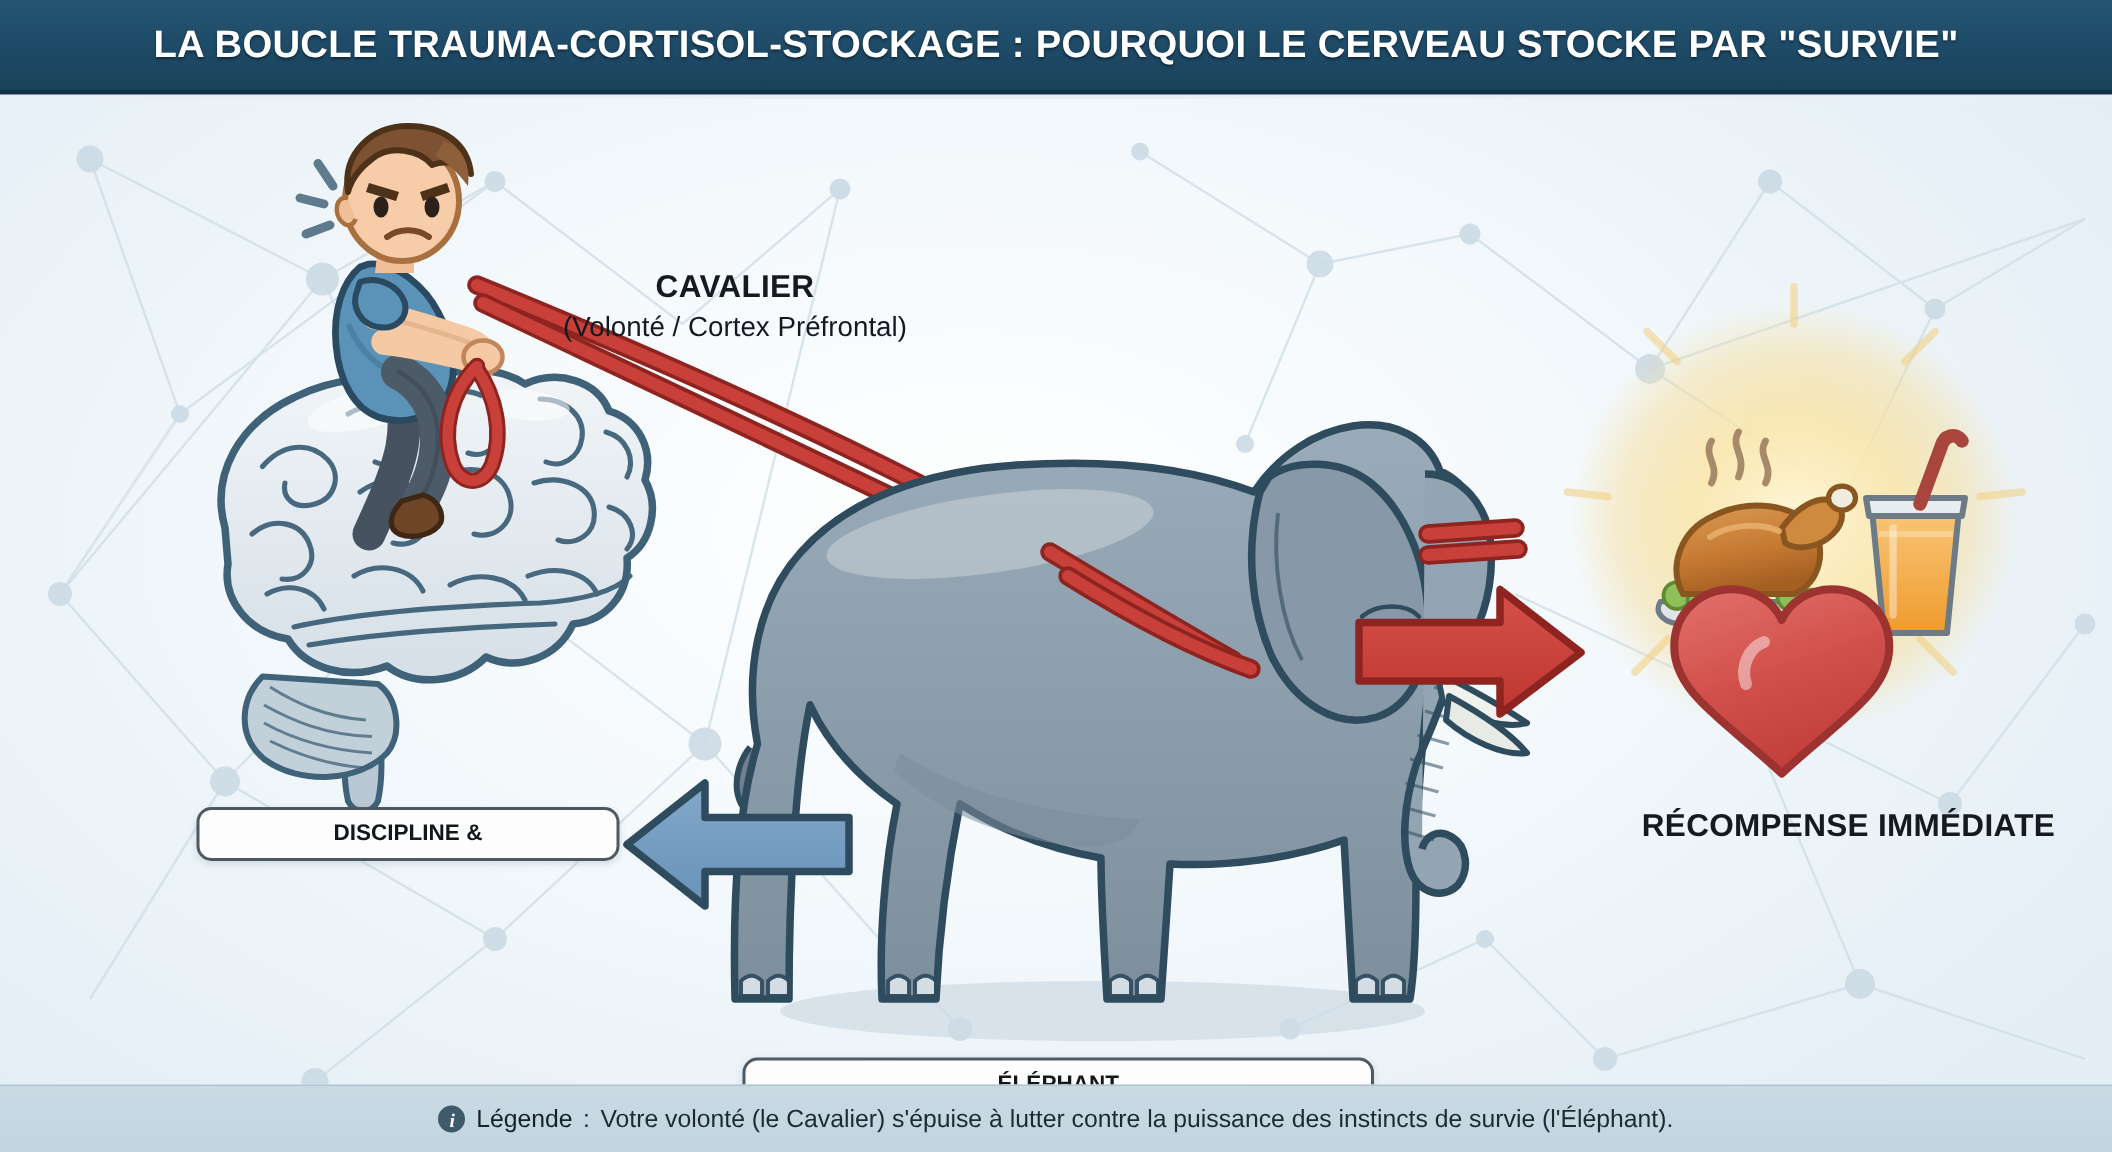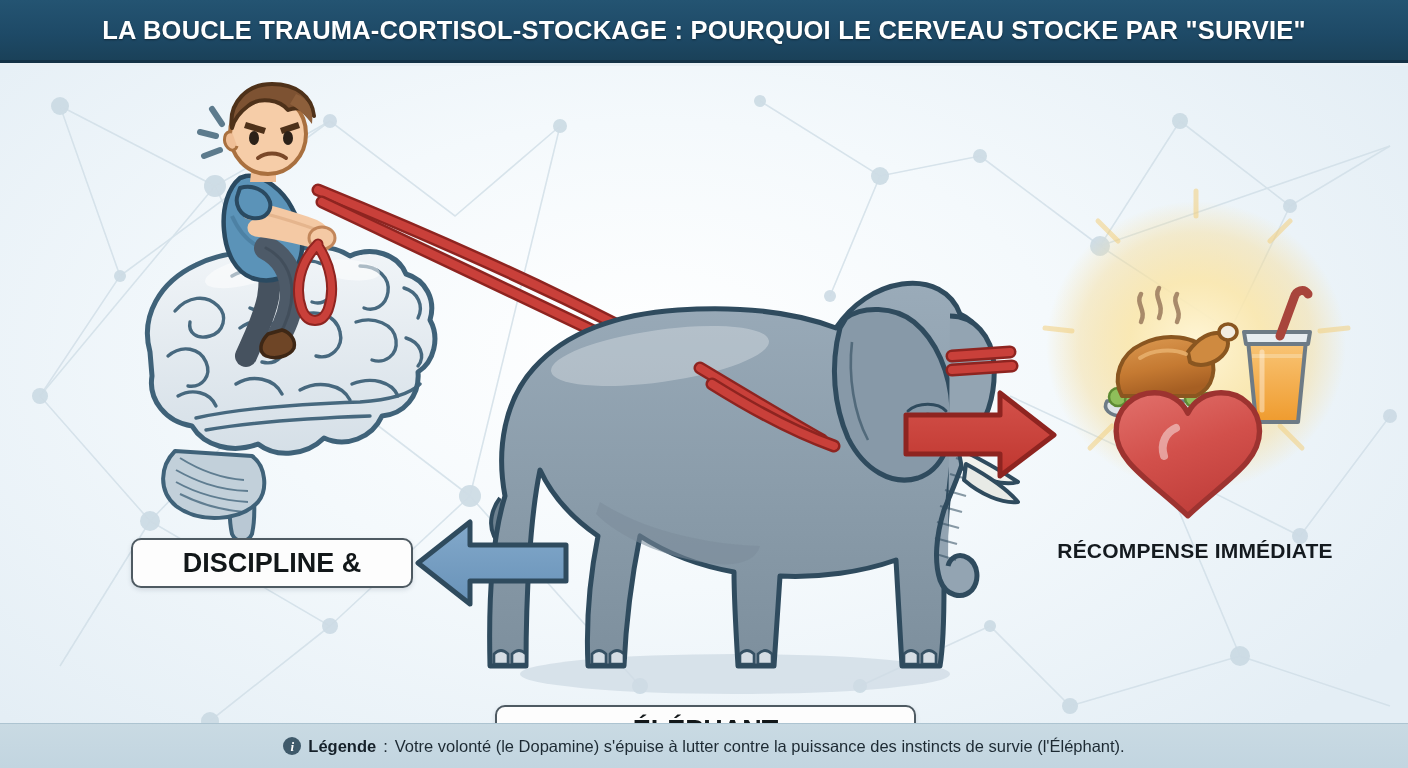--- a/index.html
+++ b/index.html
@@ -74,34 +74,34 @@
     position: absolute;
     text-align: center;
     color: #141a1f;
     line-height: 1.18;
     z-index: 20;
   }
   .lbl .t1 { font-size: 21px; font-weight: bold; display: block; letter-spacing: 0.2px; }
   .lbl .t2 { font-size: 18.5px; font-weight: normal; display: block; margin-top: 2px; }
 
   #label-cavalier { left: 300px; top: 114px; width: 380px; }
-  #label-recompense { left: 1020px; top: 473px; width: 350px; }
+  #label-recompense { left: 1020px; top: 473px; width: 350px; text-align: right; }
 
   .boxlbl {
     position: absolute;
     background: #fdfdfd;
     border: 2px solid #4e5a62;
     border-radius: 10px;
     text-align: center;
     color: #121719;
     box-shadow: 0 2px 5px rgba(40,60,75,0.14);
     z-index: 25;
     padding: 7px 14px;
   }
-  .boxlbl .b1 { font-size: 27px; font-weight: bold; display: block; line-height: 1.2; text-align: center; }
+  .boxlbl .b1 { font-size: 15px; font-weight: bold; display: block; line-height: 1.2; text-align: center; }
 
   #box-discipline { left: 131px; top: 472px; width: 282px; }
   #box-elephant  { left: 495px; top: 639px; width: 421px; }
 
   
   .footer-bar {
     position: absolute;
     left: 0; bottom: 0;
     width: 1408px;
     height: 45px;
@@ -121,21 +121,21 @@
     font-size: 13px;
     font-weight: bold;
     font-style: italic;
     display: inline-flex;
     align-items: center;
     justify-content: center;
     line-height: 1;
     flex: 0 0 auto;
     font-family: "Liberation Serif", serif;
   }
-  .footer-strong { font-weight: bold; color: #16212a; font-size: 16.5px; }
+  .footer-strong { font-weight: normal; color: #16212a; font-size: 16.5px; }
   .footer-text   { color: #1d2a33; font-size: 16.5px; }
 </style>
 </head>
 <body>
 
 <div id="infographic">
 
   <div class="header-bar">
     <div class="header-title">LA BOUCLE TRAUMA-CORTISOL-STOCKAGE : POURQUOI LE CERVEAU STOCKE PAR "SURVIE"</div>
   </div>
@@ -480,36 +480,40 @@
 
         <g>
           <path d="M1196,440 C1166,412 1140,398 1140,374 C1140,356 1154,344 1170,344
                    C1182,344 1192,351 1196,360 C1200,351 1210,344 1222,344
                    C1238,344 1252,356 1252,374 C1252,398 1226,412 1196,440 Z" transform="translate(0,-6) scale(1.28) translate(-268,-84)" fill="url(#heartGrad)" stroke="#9d3330" stroke-width="4.2" stroke-linejoin="round"></path>
           <path d="M1164,390 C1160,378 1166,366 1176,362" fill="none" stroke="#ffffff" stroke-width="8" opacity="0.45" stroke-linecap="round"></path>
         </g>
       </g>
     </svg>
 
+    <div class="lbl" id="label-cavalier">
+      <span class="t1">CAVALIER</span>
+      <span class="t2">(Volonté / Cortex Préfrontal)</span>
+    </div>
 
     <div class="lbl" id="label-recompense">
       <span class="t1">RÉCOMPENSE IMMÉDIATE</span>
     </div>
 
     <div class="boxlbl" id="box-discipline">
       <span class="b1">DISCIPLINE &amp;</span>
     </div>
 
     <div class="boxlbl" id="box-elephant">
       <span class="b1">ÉLÉPHANT</span>
 
     </div>
 
   </div>
 
   <div class="footer-bar">
     <span class="info-icon">i</span>
     <span class="footer-strong">Légende</span>
     <span class="footer-text"> : </span>
-    <span class="footer-text">Votre volonté (le Dopamine) s'épuise à lutter contre la puissance des instincts de survie (l'Éléphant).</span>
+    <span class="footer-text">Votre volonté (le Cavalier) s'épuise à lutter contre la puissance des instincts de survie (l'Éléphant).</span>
   </div>
 
 </div>
 
 </body></html>

